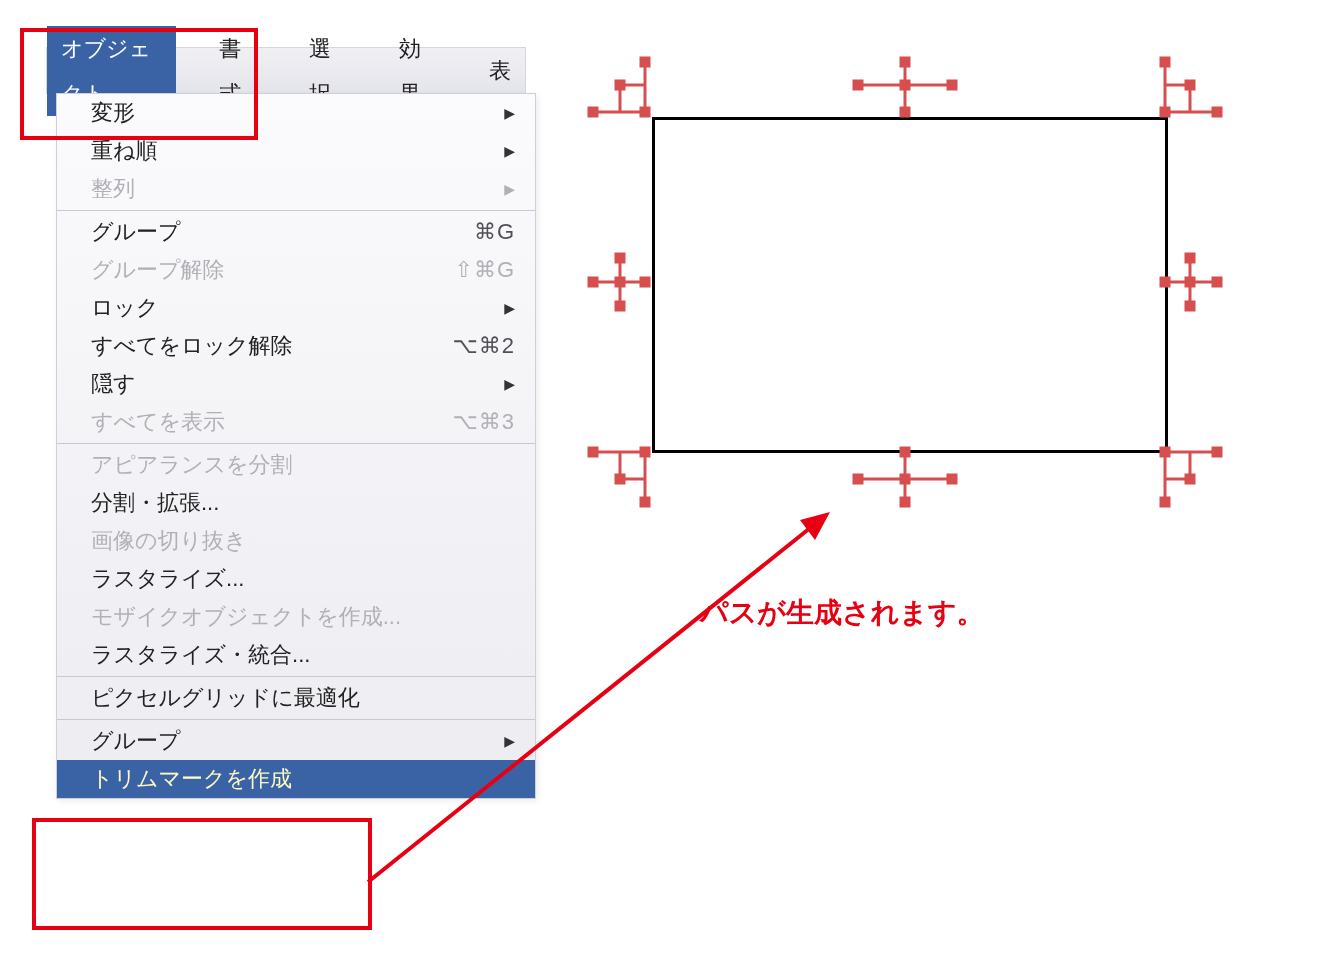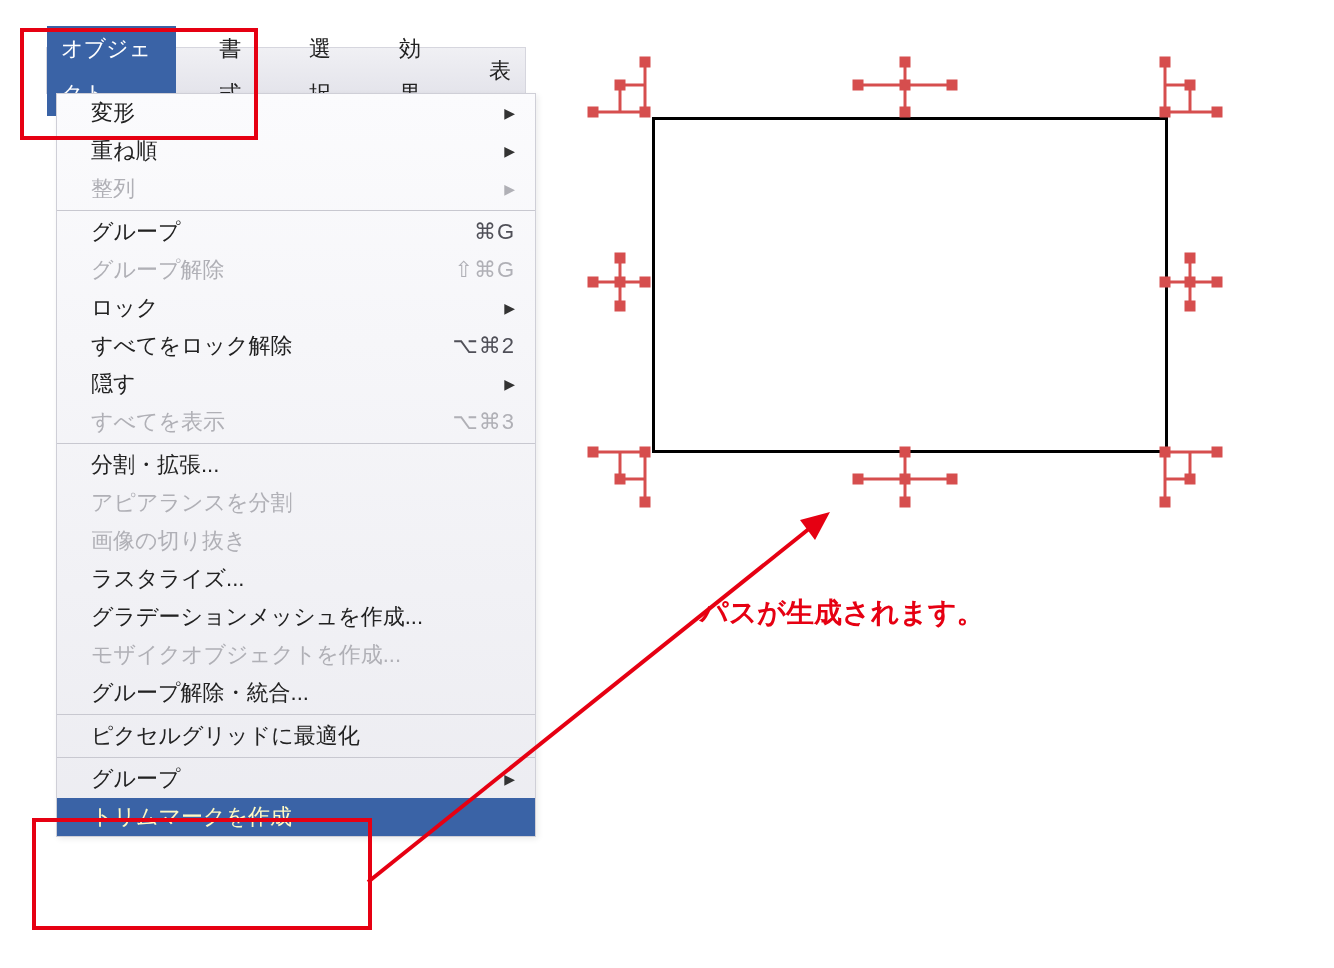--- a/index.html
+++ b/index.html
@@ -152,46 +152,42 @@
   </div>
   <div class="item">
     <span>隠す</span>
     <span class="submenu-arrow">▶</span>
   </div>
   <div class="item disabled">
     <span>すべてを表示</span>
     <span class="shortcut">⌥⌘3</span>
   </div>
   <div class="sep"></div>
+  <div class="item disabled">
+    <span>アピアランスを分割</span>
+    <span></span>
+  </div>
   <div class="item">
     <span>分割・拡張...</span>
     <span></span>
   </div>
   <div class="item disabled">
-    <span>アピアランスを分割</span>
-    <span></span>
-  </div>
-  <div class="item disabled">
     <span>画像の切り抜き</span>
     <span></span>
   </div>
   <div class="item">
     <span>ラスタライズ...</span>
     <span></span>
   </div>
-  <div class="item">
-    <span>グラデーションメッシュを作成...</span>
-    <span></span>
-  </div>
   <div class="item disabled">
     <span>モザイクオブジェクトを作成...</span>
     <span></span>
   </div>
   <div class="item">
-    <span>グループ解除・統合...</span>
+    <span>ラスタライズ・統合...</span>
     <span></span>
   </div>
   <div class="sep"></div>
   <div class="item">
     <span>ピクセルグリッドに最適化</span>
     <span></span>
   </div>
   <div class="sep"></div>
   <div class="item">
     <span>グループ</span>

